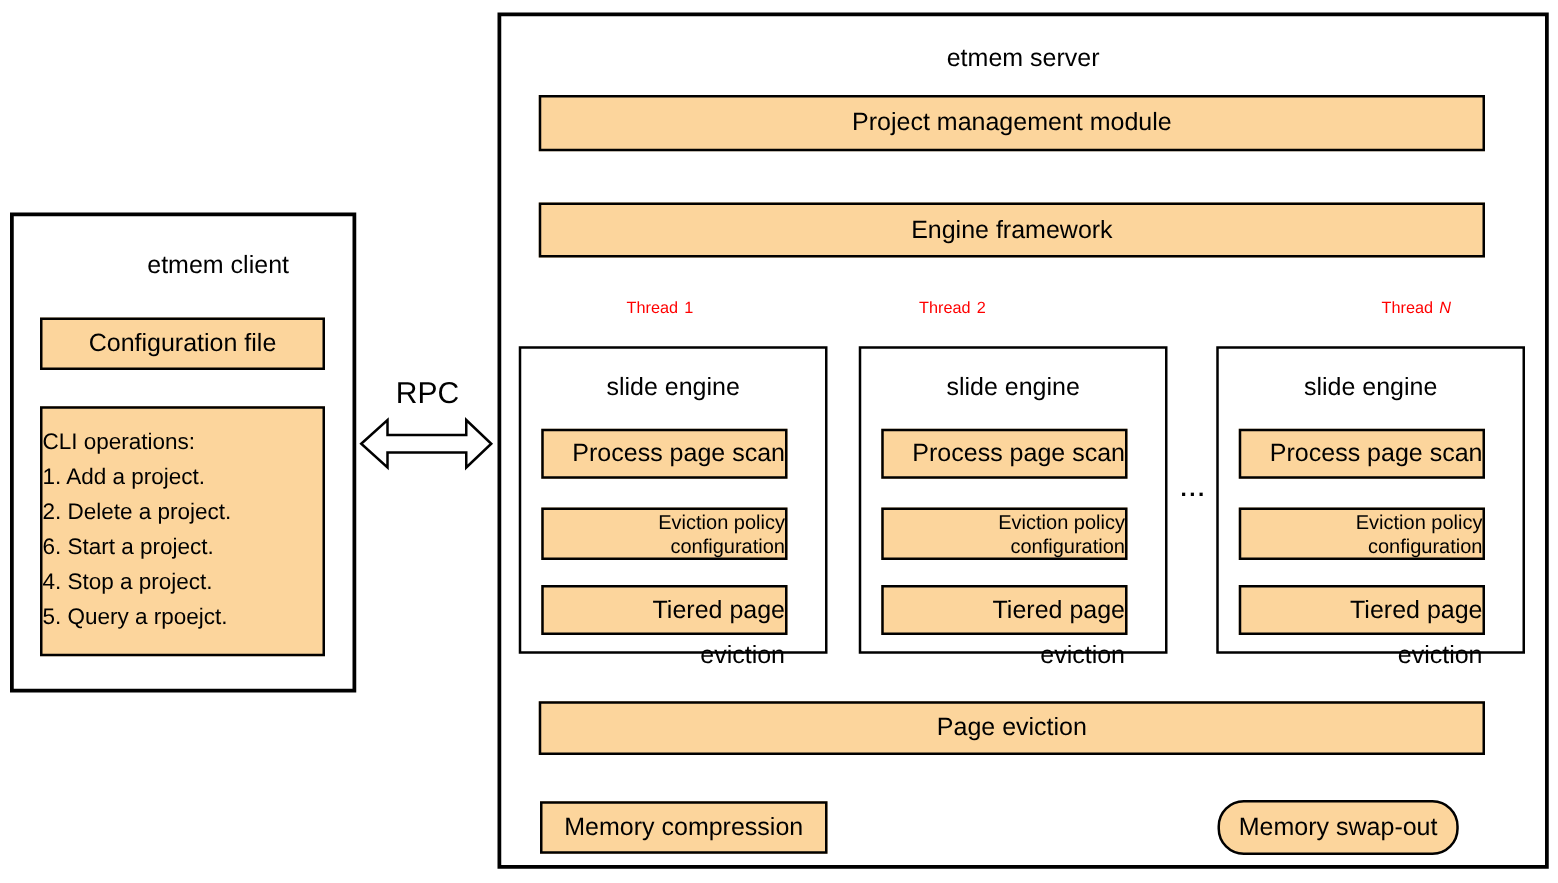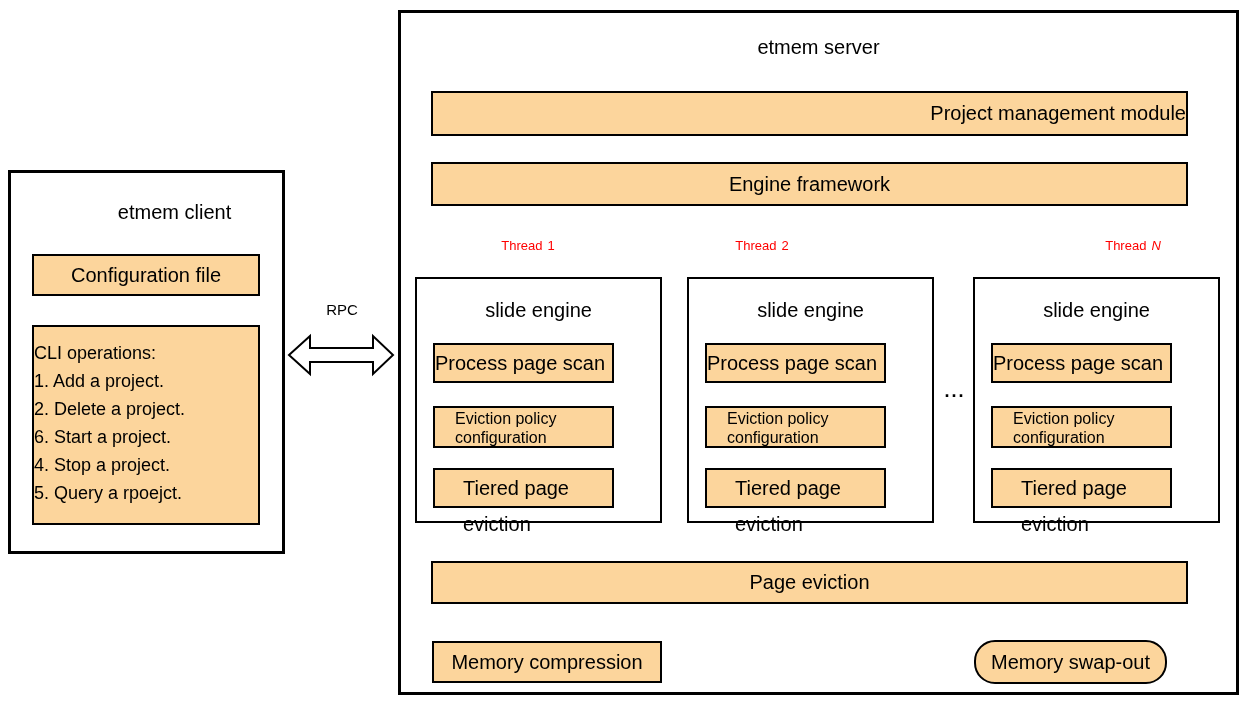--- a/index.html
+++ b/index.html
@@ -19,40 +19,40 @@
   .plain-title{position:absolute;width:100%;text-align:center;font-size:20px;}
 
   
   #client-box{left:8px;top:170px;width:277px;height:384px;}
   #client-title{top:28px;margin-left:28px;}
   #config-box{left:21px;top:81px;width:228px;height:42px;line-height:38px;}
   #cli-box{left:21px;top:152px;width:228px;height:200px;font-size:18px;line-height:28px;
            padding-top:12px;text-align:left;}
 
   
-  #rpc-label{position:absolute;left:310px;top:301px;width:64px;text-align:center;font-size:15px;}
+  #rpc-label{position:absolute;left:310px;top:301px;width:64px;text-align:center;font-size:24px;}
 
   
   #server-box{left:398px;top:10px;width:841px;height:685px;}
   #server-title{top:23px;}
-  #pmm-bar{left:30px;top:78px;width:757px;height:45px;line-height:41px;text-align:right;}
+  #pmm-bar{left:30px;top:63px;width:757px;height:45px;line-height:41px;}
   #ef-bar{left:30px;top:149px;width:757px;height:44px;line-height:40px;}
 
   .thread-label{position:absolute;top:225px;transform:translateX(-50%);color:var(--thread-red);
                 font-size:13px;white-space:nowrap;}
   #thread-1{left:127px;} #thread-2{left:361px;} #thread-n{left:732px;}
   .thread-num{margin-left:5px;}
   #thread-n .thread-num{font-style:italic;}
 
   .engine-box{position:absolute;top:264px;width:247px;height:246px;background:var(--bg);
               border:2px solid var(--box-border);}
   #engine-1{left:14px;} #engine-2{left:286px;} #engine-3{left:572px;}
   .engine-title{position:absolute;top:20px;width:100%;text-align:center;font-size:20px;}
-  .engine-sub{position:absolute;left:16px;width:181px;background:var(--box-fill);
-              border:2px solid var(--box-border);text-align:left;}
+  .engine-sub{position:absolute;left:16px;width:197px;background:var(--box-fill);
+              border:2px solid var(--box-border);text-align:right;}
   .sub-scan{top:64px;height:40px;font-size:20px;line-height:36px;}
   .sub-policy{top:127px;height:42px;font-size:16px;line-height:19px;padding-top:1px;padding-left:20px;}
   .sub-tiered{top:189px;height:40px;font-size:20px;line-height:36px;padding-left:28px;}
 
   #ellipsis{position:absolute;left:539px;top:368px;width:30px;text-align:center;
             font-size:18px;font-weight:bold;letter-spacing:2px;}
 
   #pe-bar{left:30px;top:548px;width:757px;height:43px;line-height:39px;}
   #mc-box{left:31px;top:628px;width:230px;height:42px;line-height:38px;}
   #ms-box{left:573px;top:627px;width:193px;height:44px;line-height:40px;border-radius:21px;}

